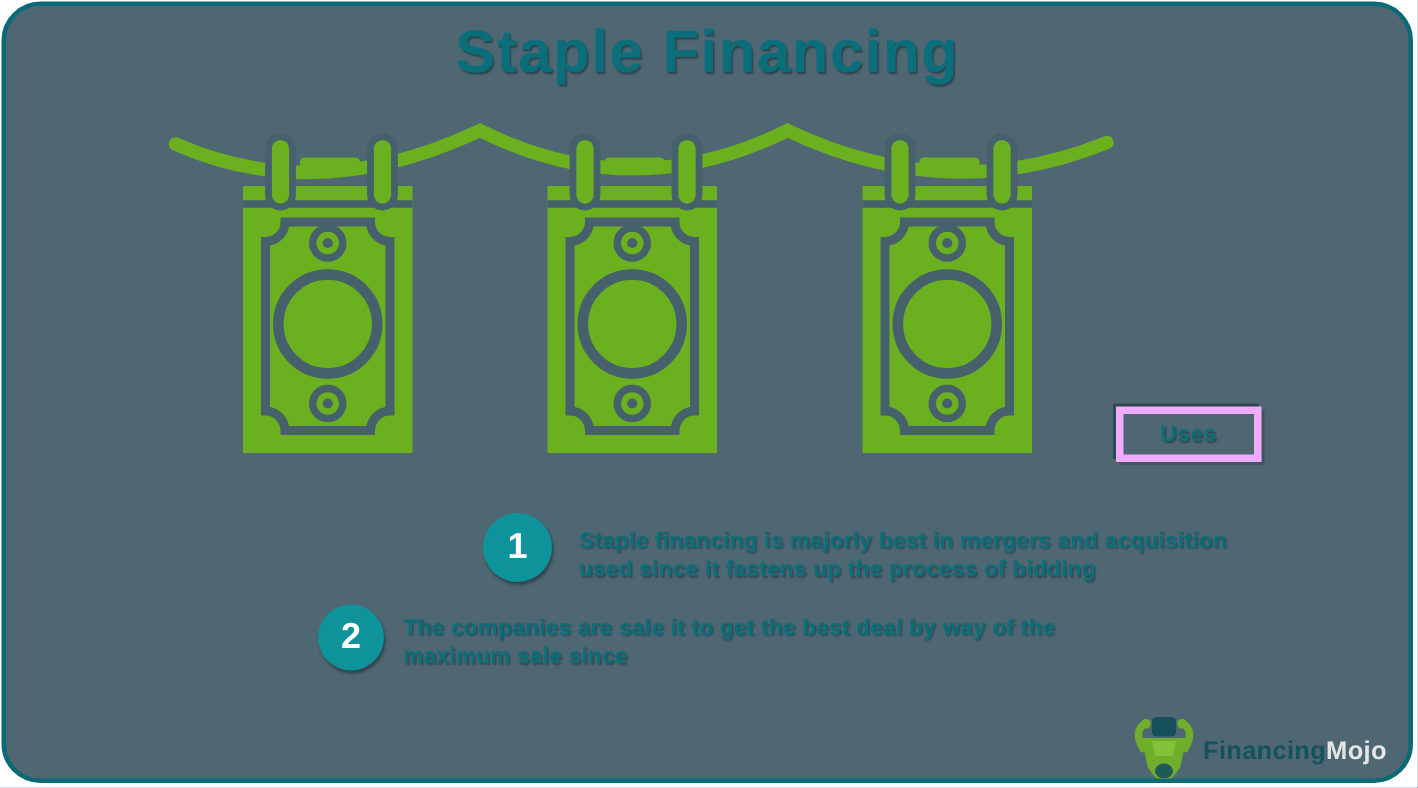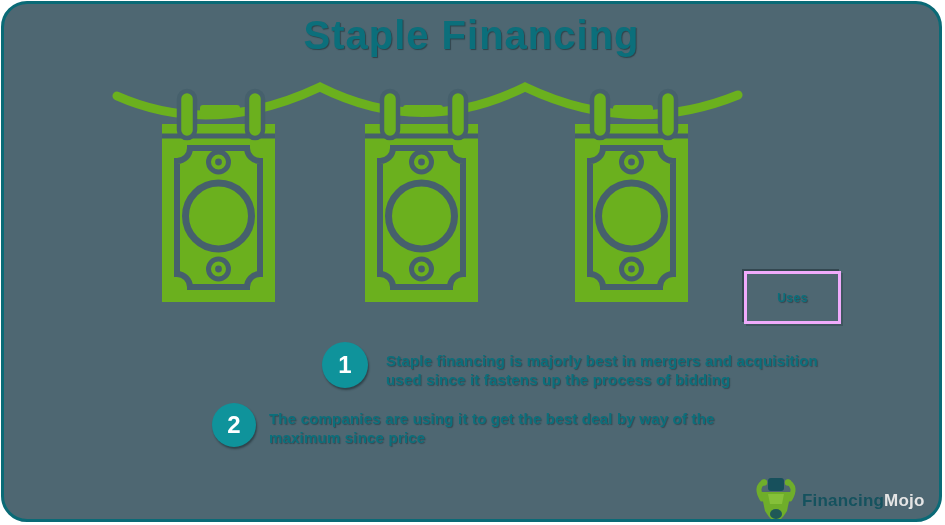--- a/index.html
+++ b/index.html
@@ -22,26 +22,26 @@
     position: absolute; top: 9px; left: 0; width: 100%;
     text-align: center;
     font-size: 40px; font-weight: bold; letter-spacing: 1px;
     color: #0b6f7b;
     text-shadow: 1px 1px 1px rgba(24,38,44,0.55);
   }
   svg.scene { position: absolute; left: 0; top: 0; }
 
   .uses {
     position: absolute; left: 740px; top: 267px;
-    width: 97px; height: 53px;
+    width: 97px; height: 37px;
     box-sizing: border-box;
-    border: 3px solid #f0abfc;
+    border: 5px solid #f0abfc;
     box-shadow: -2px -2px 0 rgba(20,34,40,0.45), 2px 2px 0 rgba(20,34,40,0.25);
     display: flex; align-items: center; justify-content: center;
-    color: #0b6f7b; font-weight: bold; font-size: 12px; letter-spacing: 0.5px;
+    color: #0b6f7b; font-weight: bold; font-size: 15px; letter-spacing: 0.5px;
     text-shadow: 1px 1px 1px rgba(24,38,44,0.5);
   }
 
   .point { position: absolute; display: flex; align-items: flex-start; }
   .num {
     border-radius: 50%;
     background: #0f939b;
     color: #ffffff; font-weight: bold;
     display: flex; align-items: center; justify-content: center;
     box-shadow: 1px 2px 2px rgba(12,22,27,0.45);
@@ -112,22 +112,22 @@
     <div class="num">1</div>
     <div class="p-text">
       <div>Staple financing is majorly best in mergers and acquisition</div>
       <div>used since it fastens up the process of bidding</div>
     </div>
   </div>
 
   <div class="point point2">
     <div class="num">2</div>
     <div class="p-text">
-      <div>The companies are using it to get the best deal by way of the</div>
-      <div>maximum since price</div>
+      <div>The companies are sale it to get the best deal by way of the</div>
+      <div>maximum sale since</div>
     </div>
   </div>
 
   <div class="logo">
     <svg width="46" height="48" viewBox="0 0 46 48">
       <path d="M9 22 Q2 10 11 5" stroke="#6fae2a" stroke-width="5" fill="none" stroke-linecap="round"></path>
       <path d="M37 22 Q44 10 35 5" stroke="#6fae2a" stroke-width="5" fill="none" stroke-linecap="round"></path>
       <circle cx="11" cy="5.5" r="3.2" fill="#6fae2a"></circle>
       <circle cx="35" cy="5.5" r="3.2" fill="#6fae2a"></circle>
       <rect x="15" y="1" width="16" height="13" rx="3" fill="#17505c"></rect>

